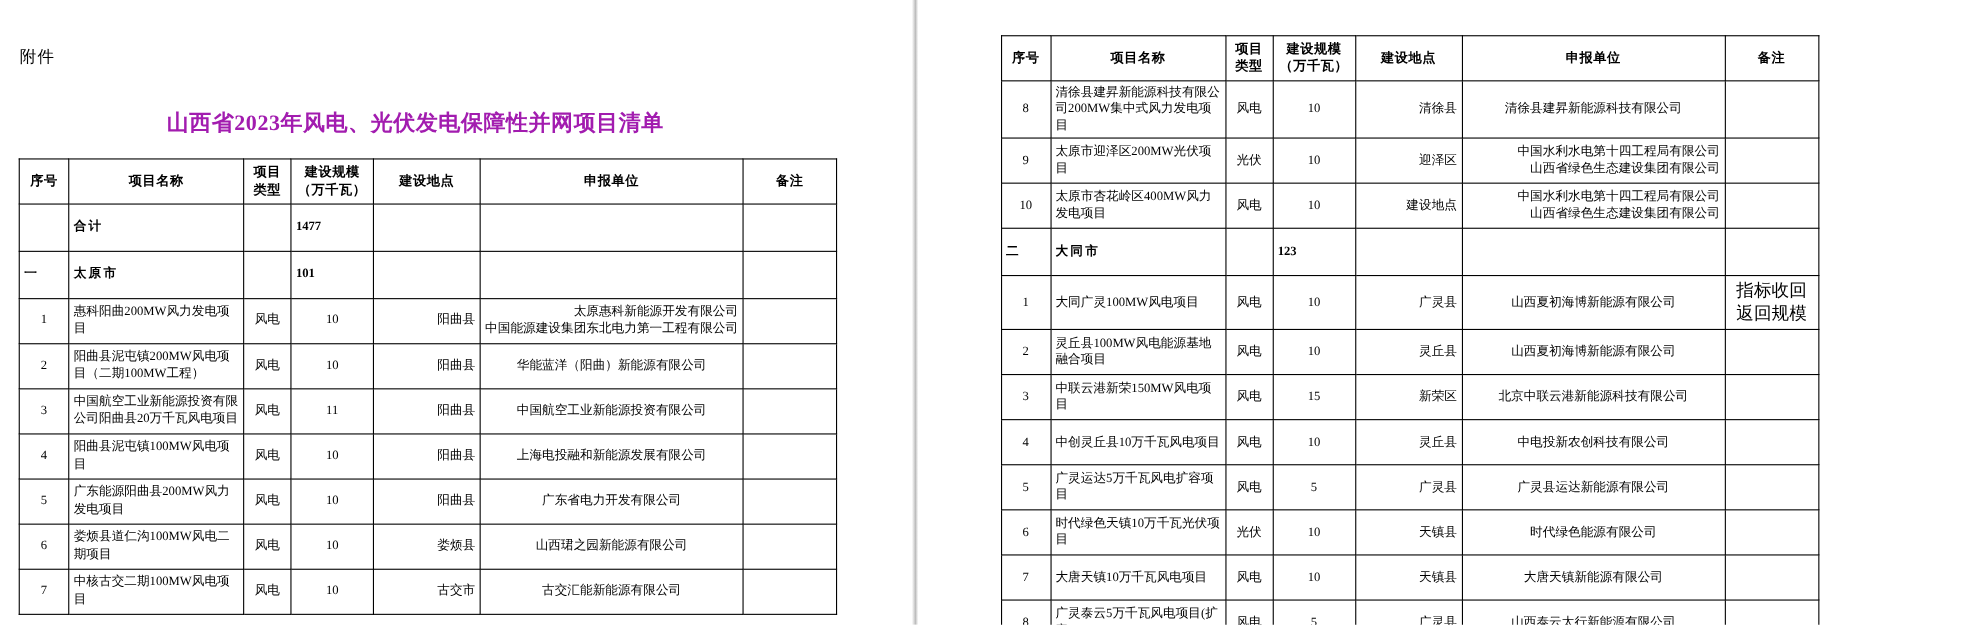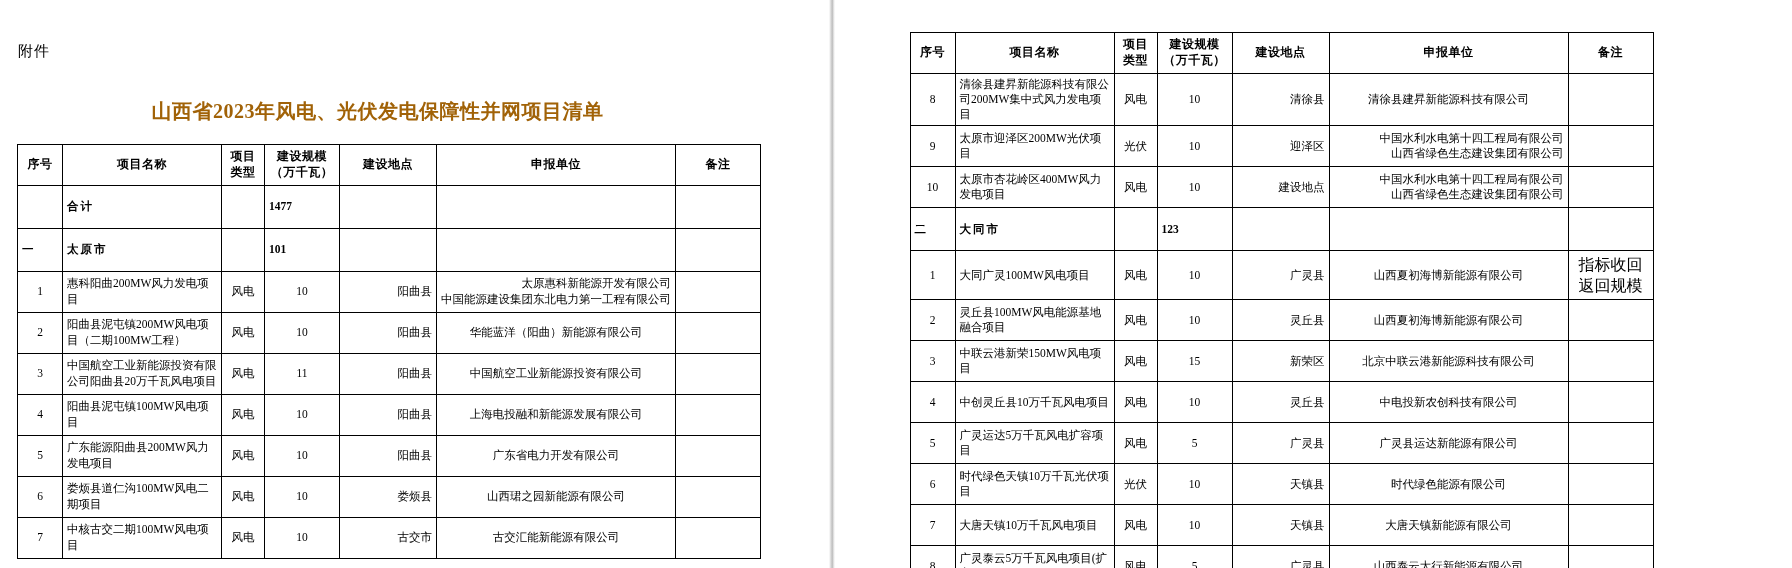--- a/index.html
+++ b/index.html
@@ -20,21 +20,21 @@
   #page-right{width:893px;}
 
   .attach-label{
     position:absolute;left:18px;top:42px;
     font-size:15px;color:#000;letter-spacing:1px;
     font-family:"Liberation Sans","DejaVu Sans",sans-serif;
   }
   .doc-title{
     position:absolute;left:16px;right:0;top:98px;
     text-align:center;
-    font-size:20px;font-weight:700;color:#a16207;
+    font-size:20px;font-weight:700;color:#a21caf;
     letter-spacing:0.5px;
   }
   .title-shift{padding-left:30px;padding-right:120px;}
 
   table.plan{
     border-collapse:collapse;
     table-layout:fixed;
     background:#fff;
     font-size:11.5px;
     color:#000;

